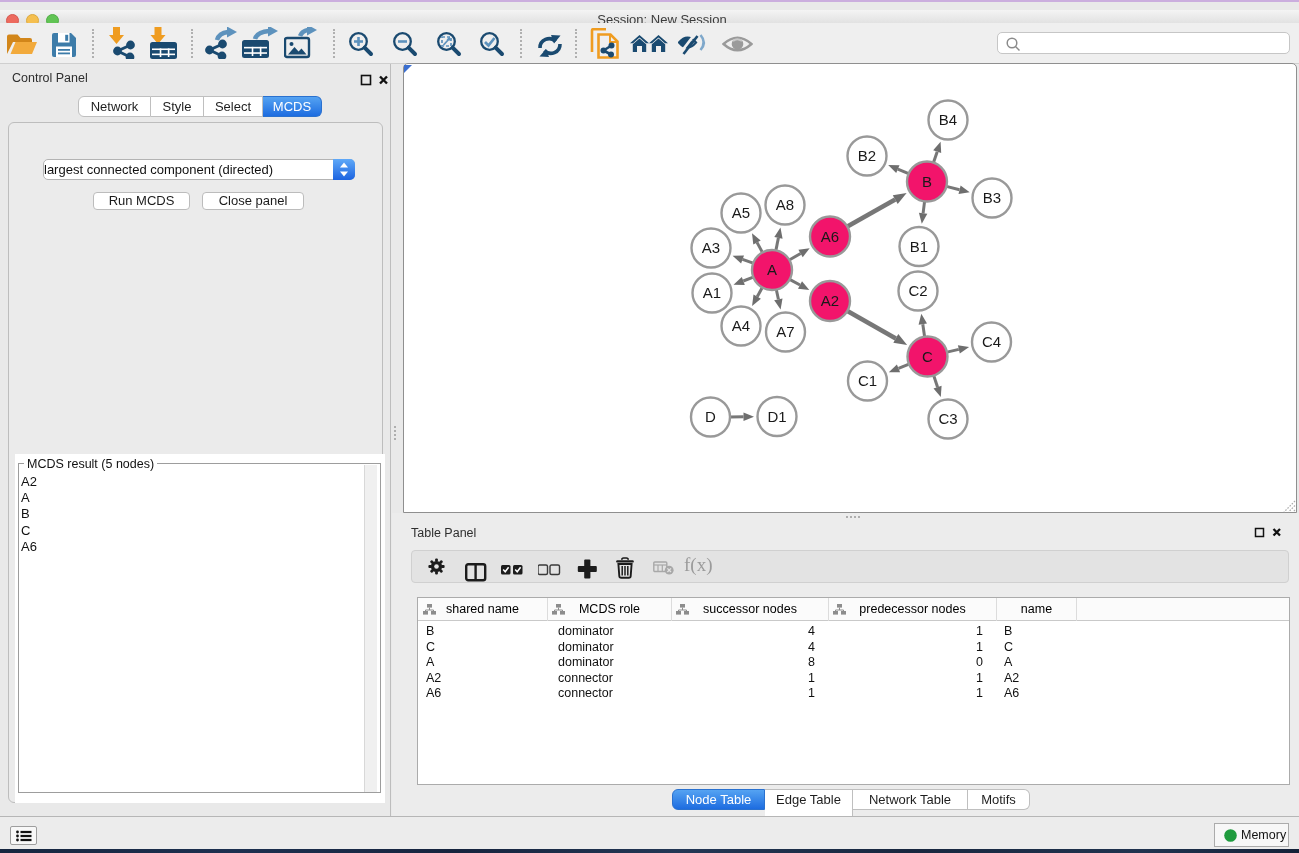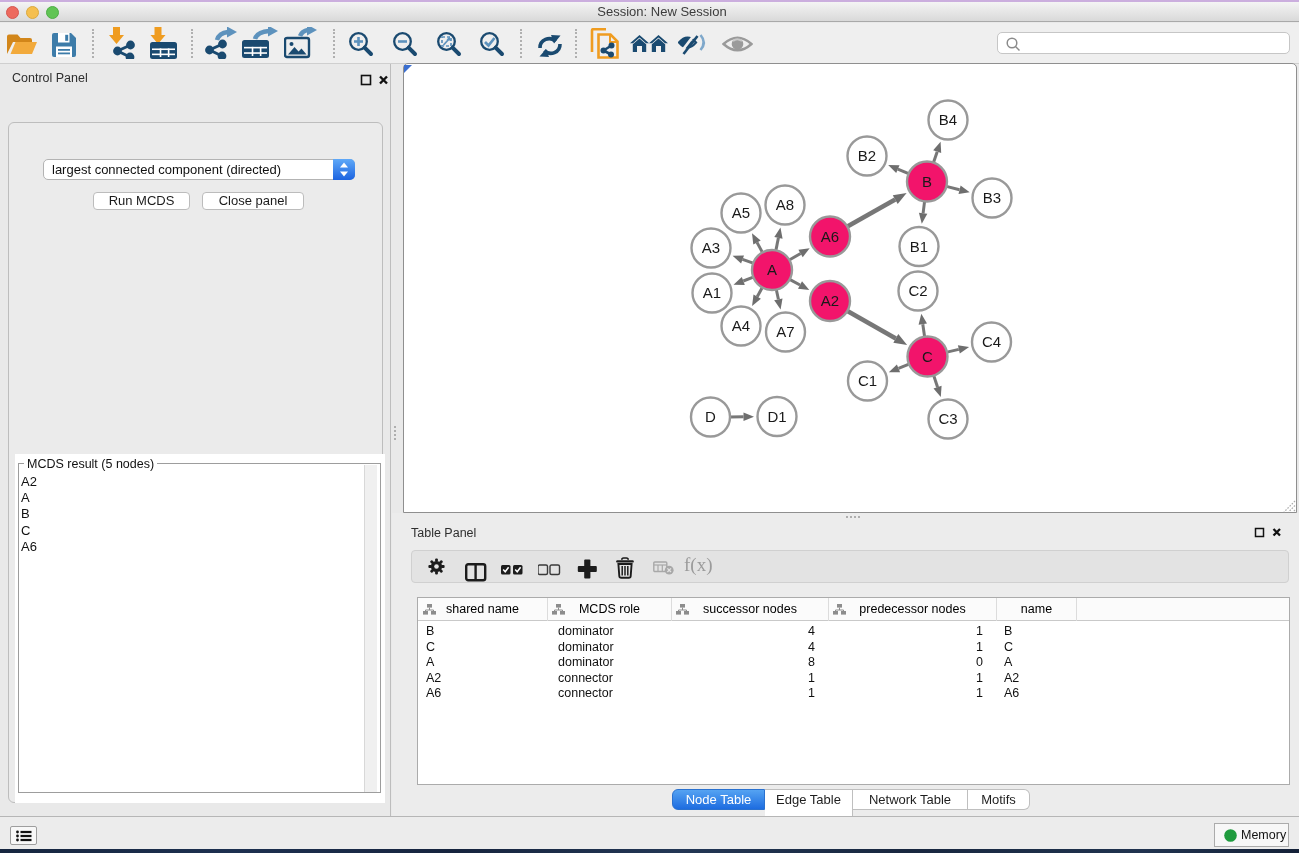--- a/index.html
+++ b/index.html
@@ -1,21 +1,21 @@
 <!DOCTYPE html>
 <html><head>
 <meta charset="utf-8">
 <style>
 * { margin:0; padding:0; box-sizing:border-box; }
 html,body { width:1299px; height:853px; overflow:hidden; }
 body { font-family:"Liberation Sans", sans-serif; background:#e9e9e9; position:relative; }
 .abs { position:absolute; }
 
 #topline { left:0; top:0; width:1299px; height:2px; background:#cbaede; }
-#titlebar { left:0; top:2px; width:1299px; height:20px;
+#titlebar { left:0; top:10px; width:1299px; height:20px;
   background:linear-gradient(#f4f4f4,#d9d9d9); border-bottom:1px solid #a9a9a9;padding-left:25px; }
 #titlebar .title { width:100%; text-align:center; font-size:13px; color:#3c3c3c; line-height:20px; }
 .tl { position:absolute; top:4px; width:13px; height:13px; border-radius:50%; }
 
 #toolbar { left:0; top:23px; width:1299px; height:41px; background:#efefef; border-bottom:1px solid #cfcfcf; }
 .tsep { position:absolute; top:6px; height:29px; width:0; border-left:2px dotted #b0b0b0; }
 #searchbox { position:absolute; left:997px; top:9px; width:293px; height:22px; background:#fff;
   border:1px solid #c6c6c6; border-radius:5px; }
 
 #cpanel { left:0; top:64px; width:391px; height:752px; background:#e9e9e9; border-right:1px solid #bdbdbd; }
@@ -24,21 +24,21 @@
 .tab { font-size:13px; color:#1e1e1e; background:#fff; border:1px solid #bfbfbf; border-left:none;
   text-align:center; line-height:19px; height:21px; }
 .tab.first { border-left:1px solid #bfbfbf; border-radius:6px 0 0 6px; }
 .tab.last { border-radius:0 6px 6px 0; }
 .tab.sel { background:linear-gradient(#55a3f2,#1d6ce0); color:#fff; border-color:#2a71cf; }
 #innerpanel { position:absolute; left:8px; top:58px; width:375px; height:681px;
   background:#ebebeb; border:1px solid #bdbdbd; border-radius:6px; }
 #optlabel { position:absolute; left:0; top:15px; width:100%; text-align:center; font-size:13px; color:#1c1c1c; }
 #dropdown { position:absolute; left:34px; top:36px; width:312px; height:21px; background:#fff;
   border:1px solid #b3b3b3; border-radius:5px; font-size:13px; color:#111; line-height:19px;
-  padding-left:8px; }
+  padding-left:0; }
 #ddbtn { position:absolute; right:-1px; top:-1px; width:22px; height:21px; border-radius:0 5px 5px 0;
   background:linear-gradient(#5fa9f8,#1c63e0); }
 .btn { position:absolute; top:69px; height:18px; background:#fff; border:1px solid #bcbcbc;
   border-radius:4px; font-size:13px; color:#1c1c1c; text-align:center; line-height:16px; }
 #resultbox { position:absolute; left:6px; top:331px; width:370px; height:349px; background:#fff; }
 #fieldset { position:absolute; left:3px; top:9px; width:363px; height:330px; border:1px solid #9d9d9d; }
 #legend { position:absolute; left:5px; top:-7px; background:#fff; padding:0 3px; font-size:12.5px; color:#111; }
 #scrolltrack { position:absolute; right:3px; top:1px; width:13px; height:327px; background:#f0f0f0; border-left:1px solid #d8d8d8; }
 #mcdslist { position:absolute; left:2px; top:10px; font-size:13px; color:#111; line-height:16.2px; }
 
@@ -201,20 +201,26 @@
         <line x1="10.5" y1="10.5" x2="14.5" y2="14.5" stroke="#8a8a8a" stroke-width="1.5"></line>
       </svg>
     </div>
 </div>
 <div class="abs" id="cpanel">
   <div class="hdr">Control Panel</div>
     <svg style="position:absolute;left:360px;top:10px" width="30" height="13" viewBox="0 0 30 13">
       <rect x="1.5" y="1.5" width="9" height="9" fill="none" stroke="#111" stroke-width="1.6"></rect>
       <path d="M20 2.5 L27 9.5 M27 2.5 L20 9.5" stroke="#111" stroke-width="2.4"></path>
     </svg>
+  <div class="tabs" style="left:78px;top:32px;">
+    <div class="tab first" style="width:73px;">Network</div>
+    <div class="tab" style="width:53px;">Style</div>
+    <div class="tab" style="width:59px;">Select</div>
+    <div class="tab sel last" style="width:59px;">MCDS</div>
+  </div>
   <div id="innerpanel">
     <div id="dropdown">largest connected component (directed)
       <div id="ddbtn"><svg width="22" height="21" viewBox="0 0 22 21">
             <polygon points="11,3.5 15,8.5 7,8.5" fill="#fff"></polygon>
             <polygon points="11,17.5 15,12.5 7,12.5" fill="#fff"></polygon>
           </svg></div>
     </div>
     <div class="btn" style="left:84px;width:97px;text-align:center;">Run MCDS</div>
     <div class="btn" style="left:193px;width:102px;">Close panel</div>
     <div id="resultbox">

